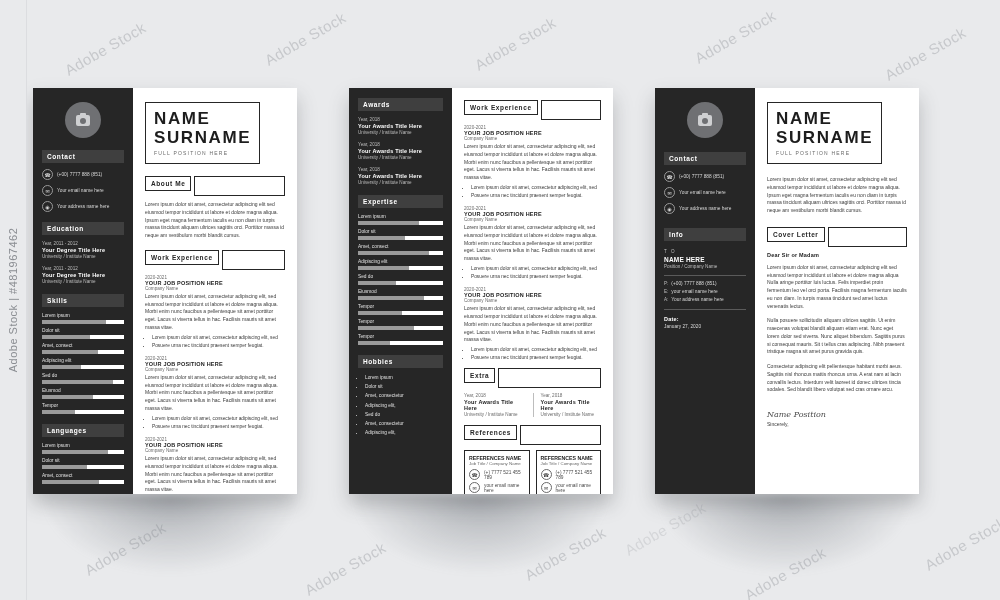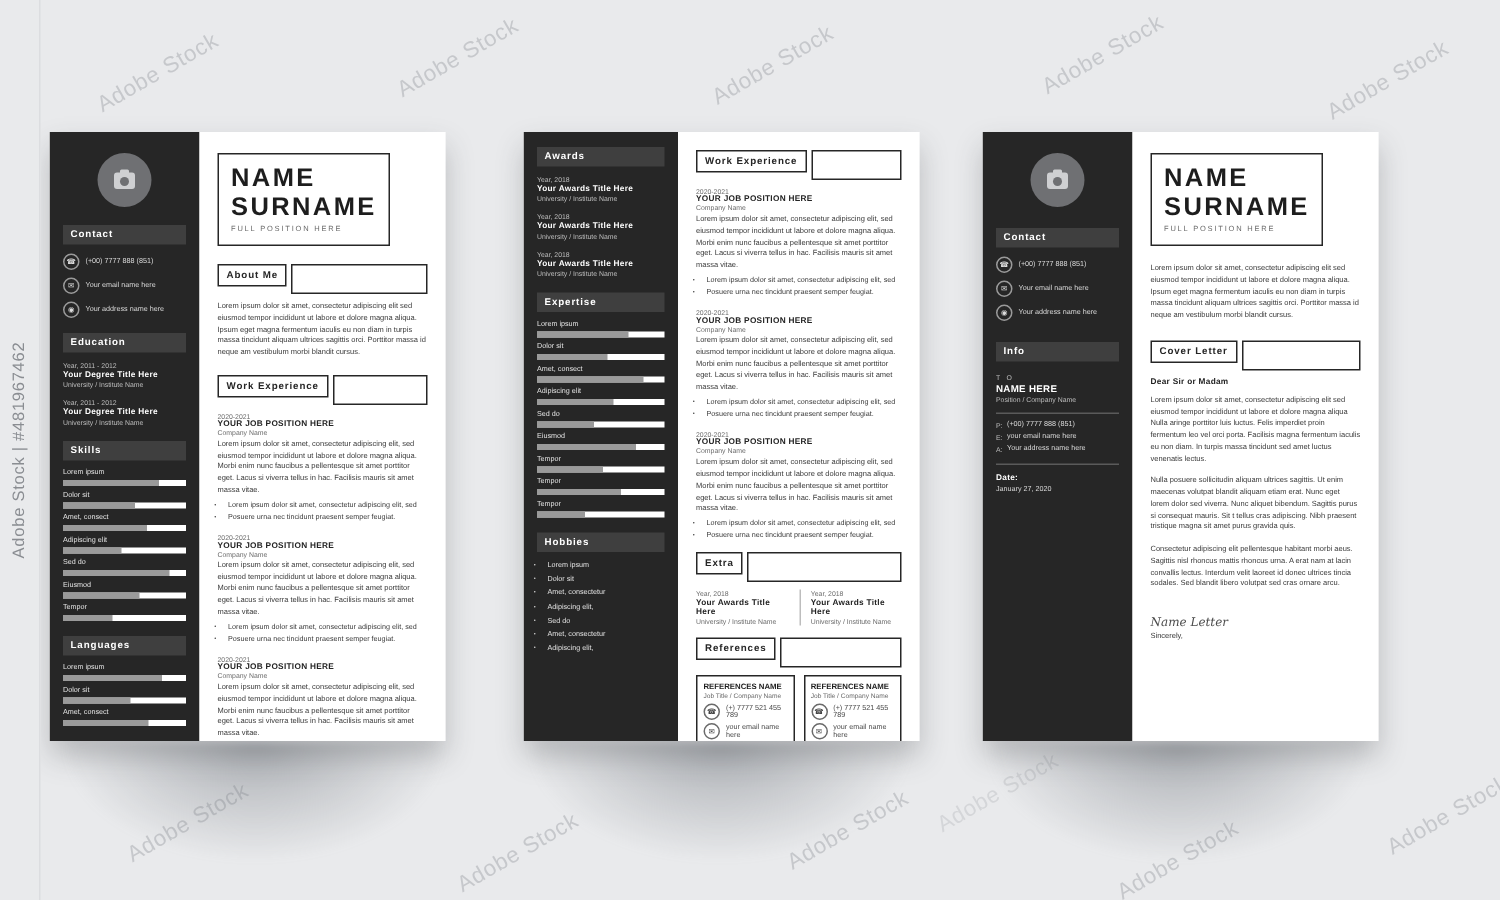--- a/index.html
+++ b/index.html
@@ -514,20 +514,20 @@
     <div class="hdr-row">
       <span class="sec-light">Cover Letter</span>
       <span class="bar"></span>
     </div>
 
     <div class="lbl" style="margin:4px 0 6px 0;">Dear Sir or Madam</div>
     <div class="tiny" style="margin-bottom:7px;">Lorem ipsum dolor sit amet, consectetur adipiscing elit sed eiusmod tempor incididunt ut labore et dolore magna aliqua Nulla aringe porttitor luis luctus. Felis imperdiet proin fermentum leo vel orci porta. Facilisis magna fermentum iaculis eu non diam. In turpis massa tincidunt sed amet luctus venenatis lectus.</div>
     <div class="tiny" style="margin-bottom:7px;">Nulla posuere sollicitudin aliquam ultrices sagittis. Ut enim maecenas volutpat blandit aliquam etiam erat. Nunc eget lorem dolor sed viverra. Nunc aliquet bibendum. Sagittis purus si consequat mauris. Sit t tellus cras adipiscing. Nibh praesent tristique magna sit amet purus gravida quis.</div>
     <div class="tiny" style="margin-bottom:16px;">Consectetur adipiscing elit pellentesque habitant morbi aeus. Sagittis nisl rhoncus mattis rhoncus urna. A erat nam at lacin convallis lectus. Interdum velit laoreet id donec ultrices tincia sodales. Sed blandit libero volutpat sed cras ornare arcu.</div>
 
-    <div class="signature">Name Letter</div>
+    <div class="signature">Name Position</div>
     <div class="tiny" style="margin-top:2px;">Sincerely,</div>
   </div>
 </div>
 
 <div class="stock-left">
   <div class="vtext">Adobe Stock | #481967462</div>
 </div>
 
 </body></html>

